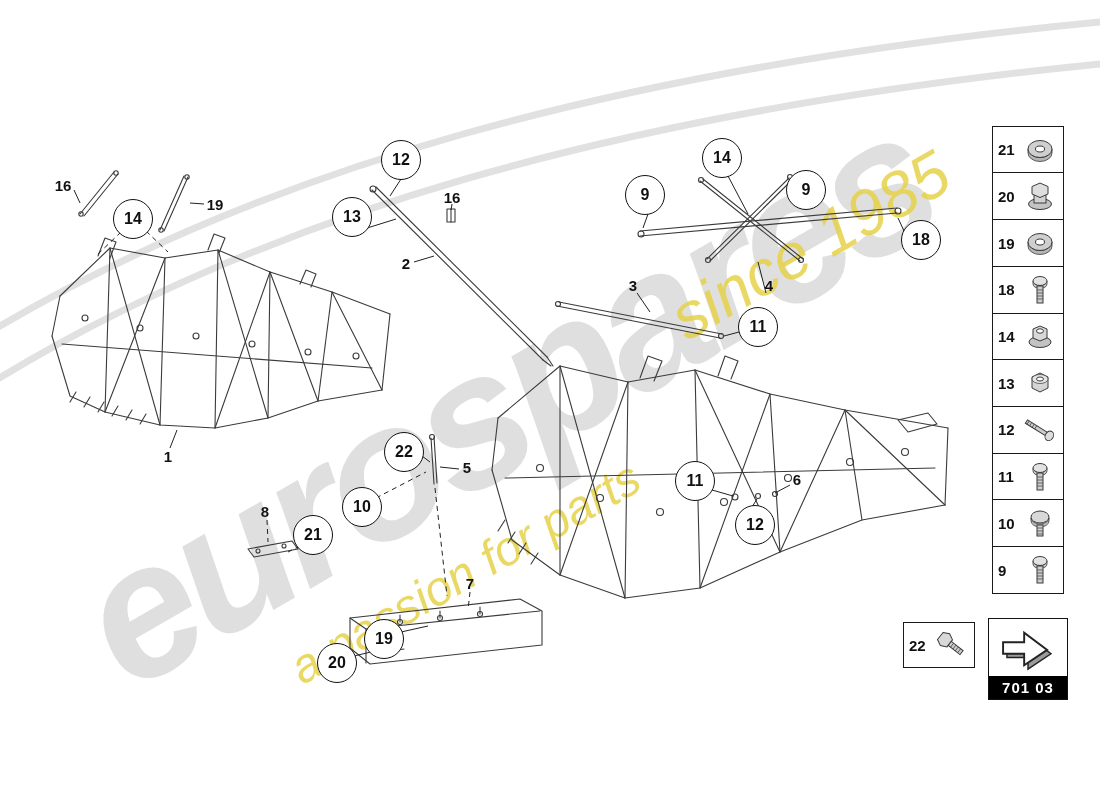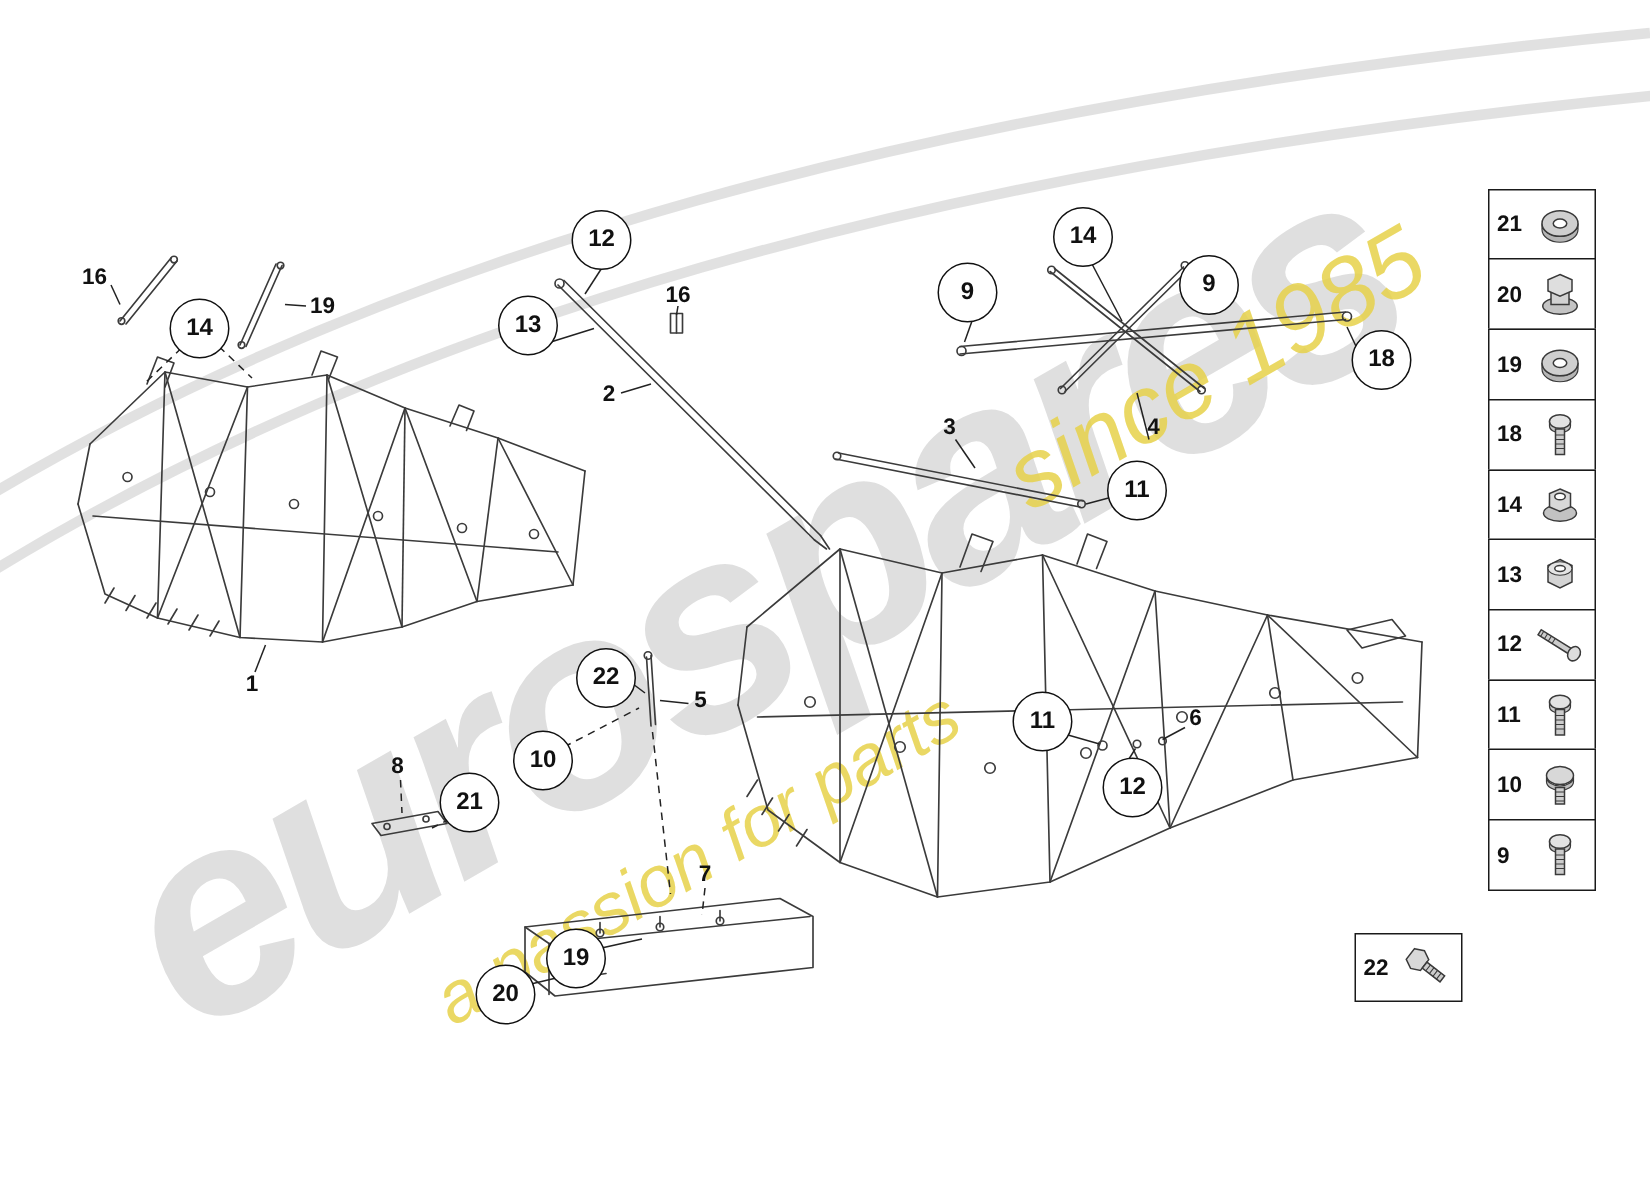--- a/index.html
+++ b/index.html
@@ -377,14 +377,23 @@
             <g transform="rotate(38 18 17)">
               <polygon points="4,12 10,9 16,12 16,21 10,24 4,21" fill="#d8d8d8" stroke="#3a3a3a"></polygon>
               <rect x="16" y="14" width="15" height="5" fill="#cccccc" stroke="#3a3a3a"></rect>
               <path d="M19,14 v5 M22,14 v5 M25,14 v5 M28,14 v5" stroke="#3a3a3a" stroke-width="0.7"></path>
             </g>
           </svg>
         </span>
       </div>
     </div>
 
+  <div class="code-box">
+    <div class="code-arrow">
+      <svg width="62" height="46" viewBox="0 0 64 48">
+        <polygon points="10,22 32,22 32,12 56,30 32,46 32,34 10,34" fill="#9a9a9a" stroke="#222" stroke-width="1.5"></polygon>
+        <polygon points="6,18 28,18 28,8 52,26 28,42 28,30 6,30" fill="#fff" stroke="#222" stroke-width="2"></polygon>
+      </svg>
+    </div>
+    <div class="code-label">701 03</div>
+  </div>
 
 </div>
 
 </body></html>

